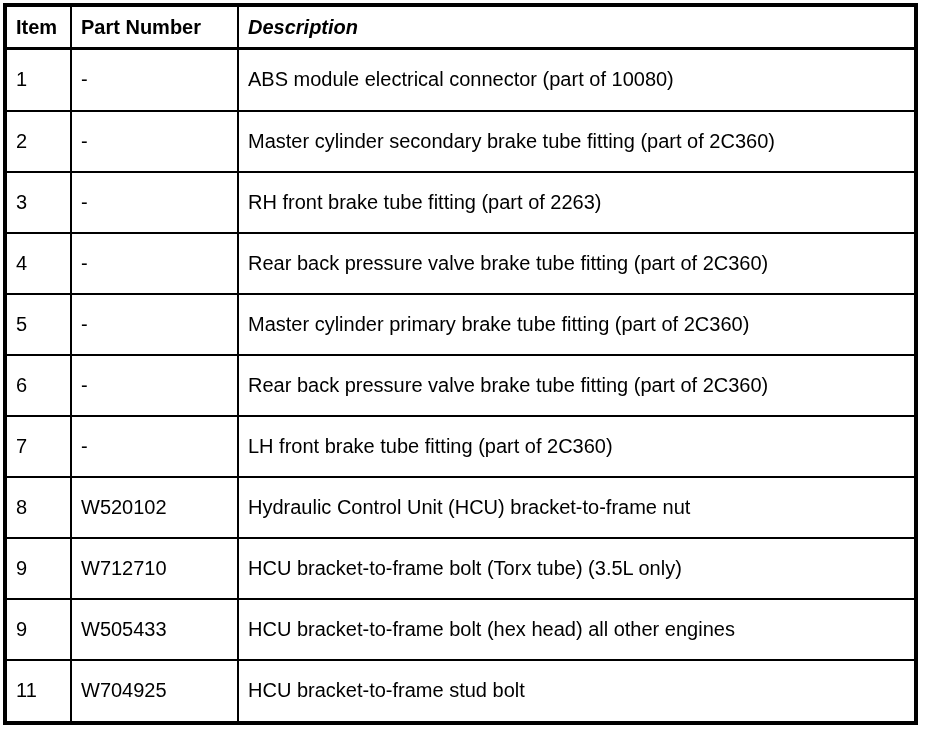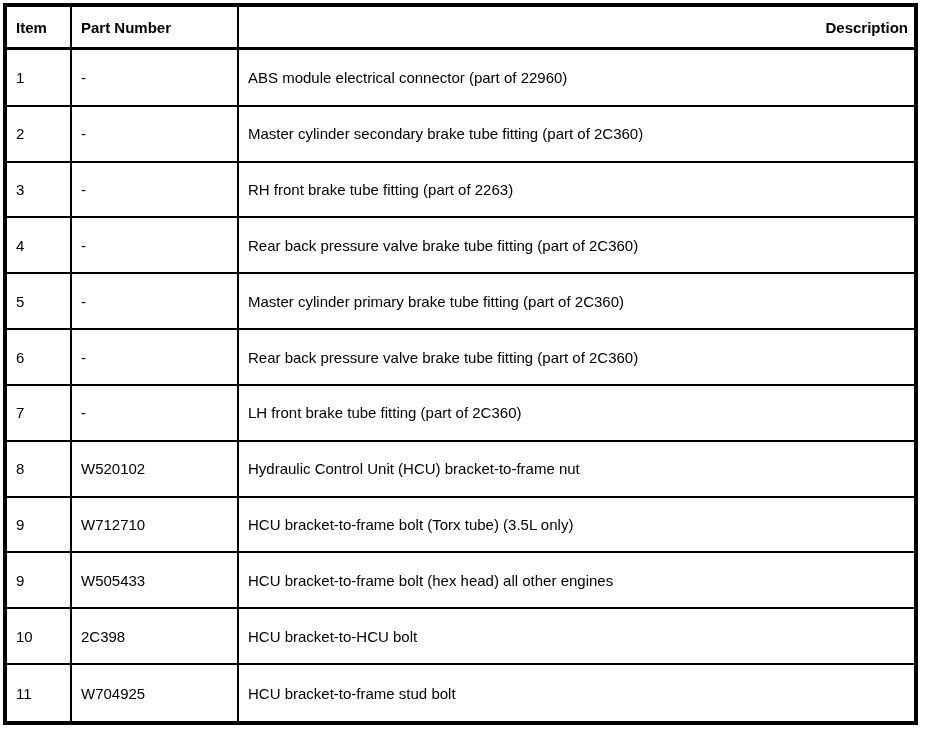--- a/index.html
+++ b/index.html
@@ -21,40 +21,41 @@
   table.parts-table {
     position: absolute;
     left: 3px;
     top: 3px;
     width: 915px;
     height: 722px;
     border-collapse: collapse;
     table-layout: fixed;
     background: #ffffff;
     border: 4px solid #000000;
-    font-size: 15px;
+    font-size: 20px;
     color: #000000;
   }
   table.parts-table th,
   table.parts-table td {
     border: 2px solid #000000;
     padding: 0 6px 0 9px;
     vertical-align: middle;
     text-align: left;
     white-space: nowrap;
     overflow: hidden;
     font-weight: normal;
   }
   table.parts-table thead th {
     font-weight: bold;
     border-bottom: 3px solid #000000;
     height: 40px;
   }
   table.parts-table thead th.col-desc-h {
-    text-align: right;
+    text-align: left;
+    font-style: italic;
   }
   col.col-item { width: 66px; }
   col.col-part { width: 167px; }
   col.col-desc { width: auto; }
 </style>
 </head>
 <body>
 
 <div class="page">
   <table class="parts-table">
@@ -67,21 +68,21 @@
       <tr>
         <th class="col-item-h">Item</th>
         <th class="col-part-h">Part Number</th>
         <th class="col-desc-h">Description</th>
       </tr>
     </thead>
     <tbody>
         <tr>
           <td>1</td>
           <td>-</td>
-          <td>ABS module electrical connector (part of 22960)</td>
+          <td>ABS module electrical connector (part of 10080)</td>
         </tr>
         <tr>
           <td>2</td>
           <td>-</td>
           <td>Master cylinder secondary brake tube fitting (part of 2C360)</td>
         </tr>
         <tr>
           <td>3</td>
           <td>-</td>
           <td>RH front brake tube fitting (part of 2263)</td>
@@ -115,24 +116,19 @@
           <td>9</td>
           <td>W712710</td>
           <td>HCU bracket-to-frame bolt (Torx tube) (3.5L only)</td>
         </tr>
         <tr>
           <td>9</td>
           <td>W505433</td>
           <td>HCU bracket-to-frame bolt (hex head) all other engines</td>
         </tr>
         <tr>
-          <td>10</td>
-          <td>2C398</td>
-          <td>HCU bracket-to-HCU bolt</td>
-        </tr>
-        <tr>
           <td>11</td>
           <td>W704925</td>
           <td>HCU bracket-to-frame stud bolt</td>
         </tr>
       </tbody>
   </table>
 </div>
 
 </body></html>

